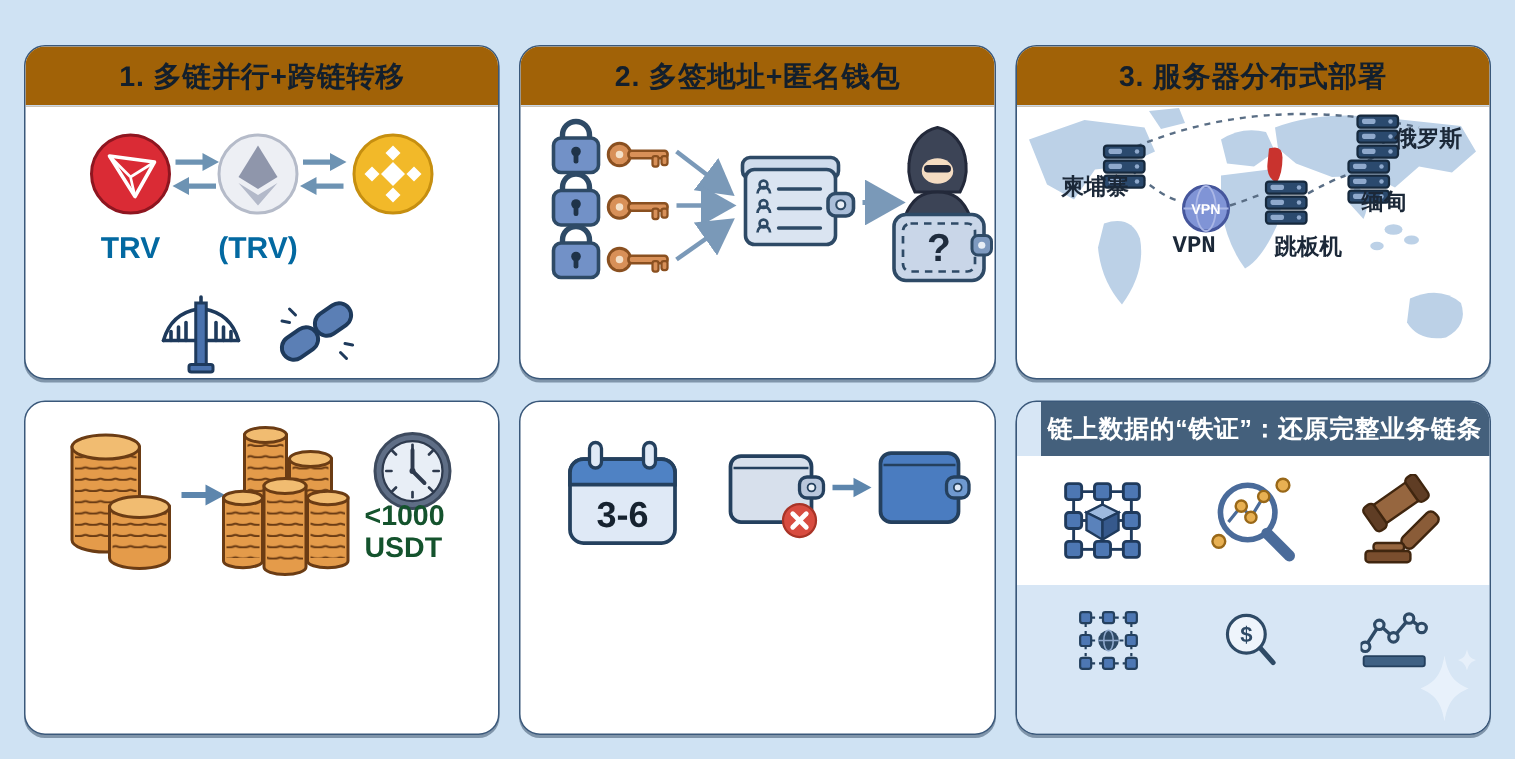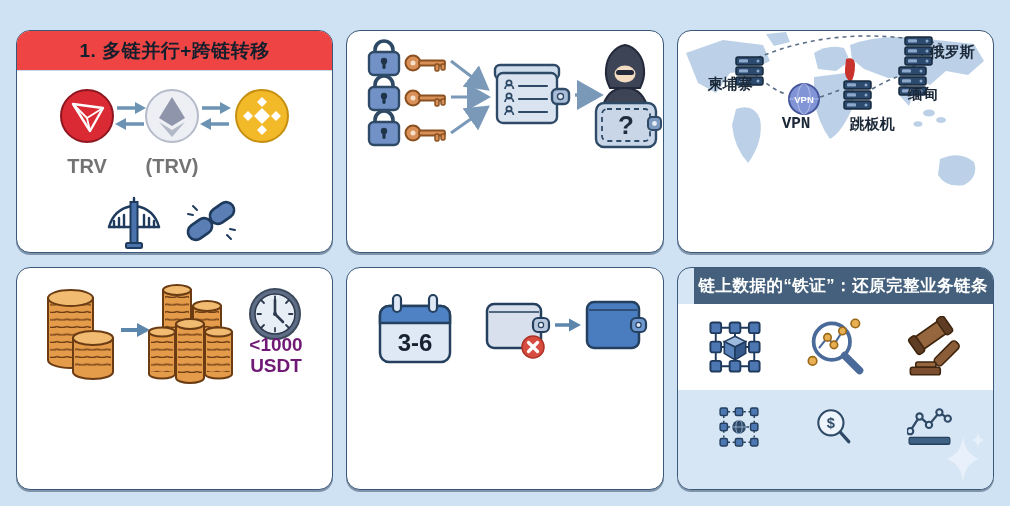--- a/index.html
+++ b/index.html
@@ -13,29 +13,29 @@
     position:absolute; inset:0; padding:30px 16px 16px;
     display:grid; grid-template-columns:repeat(3,1fr); grid-template-rows:1fr 1fr;
     column-gap:13px; row-gap:14px;
   }
   .panel {
     background:#ffffff; border:1.5px solid #3a587a; border-radius:14px;
     box-shadow:0 2px 0 rgba(32,56,82,.45);
     display:flex; flex-direction:column; overflow:hidden; position:relative;
   }
   .panel-header {
-    height:40px; flex:0 0 40px; background:#ef4444; border-bottom:1px solid #c9d8ea;
+    height:40px; flex:0 0 40px; background:#a16207; border-bottom:1px solid #c9d8ea;
     display:flex; align-items:center; justify-content:center;
     font-size:19px; font-weight:bold; color:#131f2c; letter-spacing:.5px;
   }
   .panel-body { flex:1; position:relative; }
-  .overlay-label { position:absolute; color:#737373; font-weight:bold; }
+  .overlay-label { position:absolute; color:#0369a1; font-weight:bold; }
   .p1-coinlabel { font-size:20px; font-weight:600; text-align:center; }
   .map-label { font-size:15px; color:#1b2838; white-space:nowrap;font-family:Liberation Mono, monospace; }
-  .p4-limit { font-size:19px; line-height:21px; color:#701a75; text-align:center; }
+  .p4-limit { font-size:19px; line-height:21px; color:#14532d; }
   
   .p6 { background:#d7e6f5; }
   .p6-header {
     height:36px; flex:0 0 36px; background:#44607c; color:#ffffff;
     display:flex; align-items:center; justify-content:center;
     font-size:16.5px; font-weight:bold; letter-spacing:.5px;margin-left:16px;
   }
   .p6-band-white {
     height:86px; flex:0 0 86px; background:#ffffff;
     display:flex; align-items:center; justify-content:space-between; padding:0 26px;
@@ -118,20 +118,21 @@
               <line x1="50" y1="33" x2="45" y2="32"></line>
           </g>
         </g>
       </svg>
       <div class="overlay-label p1-coinlabel" style="left:40px; top:84px; width:60px;">TRV</div>
       <div class="overlay-label p1-coinlabel" style="left:115px; top:84px; width:80px;">(TRV)</div>
     </div>
   </div>
 
   <div class="panel">
+    <div class="panel-header">2. 多签地址+匿名钱包</div>
     <div class="panel-body">
       <svg width="317" height="182" viewBox="0 0 317 182">
         <defs>
           <marker id="ah" markerWidth="9" markerHeight="9" refX="6" refY="4.5" orient="auto">
             <path d="M0,0 L8,4.5 L0,9 Z" fill="#7a99b8"></path>
           </marker>
         </defs>
 
         <g>
 
@@ -221,20 +222,21 @@
           <rect x="255" y="78" width="48" height="32" rx="5" fill="none" stroke="#2e4a66" stroke-width="1.8" stroke-dasharray="5 4"></rect>
           <text x="279" y="103" text-anchor="middle" font-size="26" font-weight="bold" fill="#1f2c3d">?</text>
           <rect x="301" y="86" width="13" height="13" rx="4" fill="#7e9ac0" stroke="#2e4a66" stroke-width="2"></rect>
           <circle cx="307.5" cy="92.5" r="2.4" fill="#e8eef6"></circle>
         </g>
       </svg>
     </div>
   </div>
 
   <div class="panel">
+    <div class="panel-header">3. 服务器分布式部署</div>
     <div class="panel-body">
       <svg width="317" height="182" viewBox="0 0 317 182">
 
         <g fill="#bcd1e7">
           <path d="M8,22 L45,9 L85,14 L92,30 L70,40 L52,42 L38,62 L20,52 Z"></path>
           <path d="M88,3 L108,1 L112,11 L96,15 Z"></path>
           <path d="M58,78 Q76,72 82,88 Q86,110 70,132 Q56,116 54,94 Z"></path>
           <path d="M136,22 Q150,13 166,17 L172,30 L158,40 L140,38 Z"></path>
           <path d="M136,46 L168,42 Q181,58 173,80 Q163,102 152,108 Q140,92 136,68 Z"></path>
           <path d="M172,14 Q200,3 240,7 L296,13 L306,30 L290,44 L268,40 L252,54 L236,46 L210,47 L186,38 L174,28 Z"></path>

